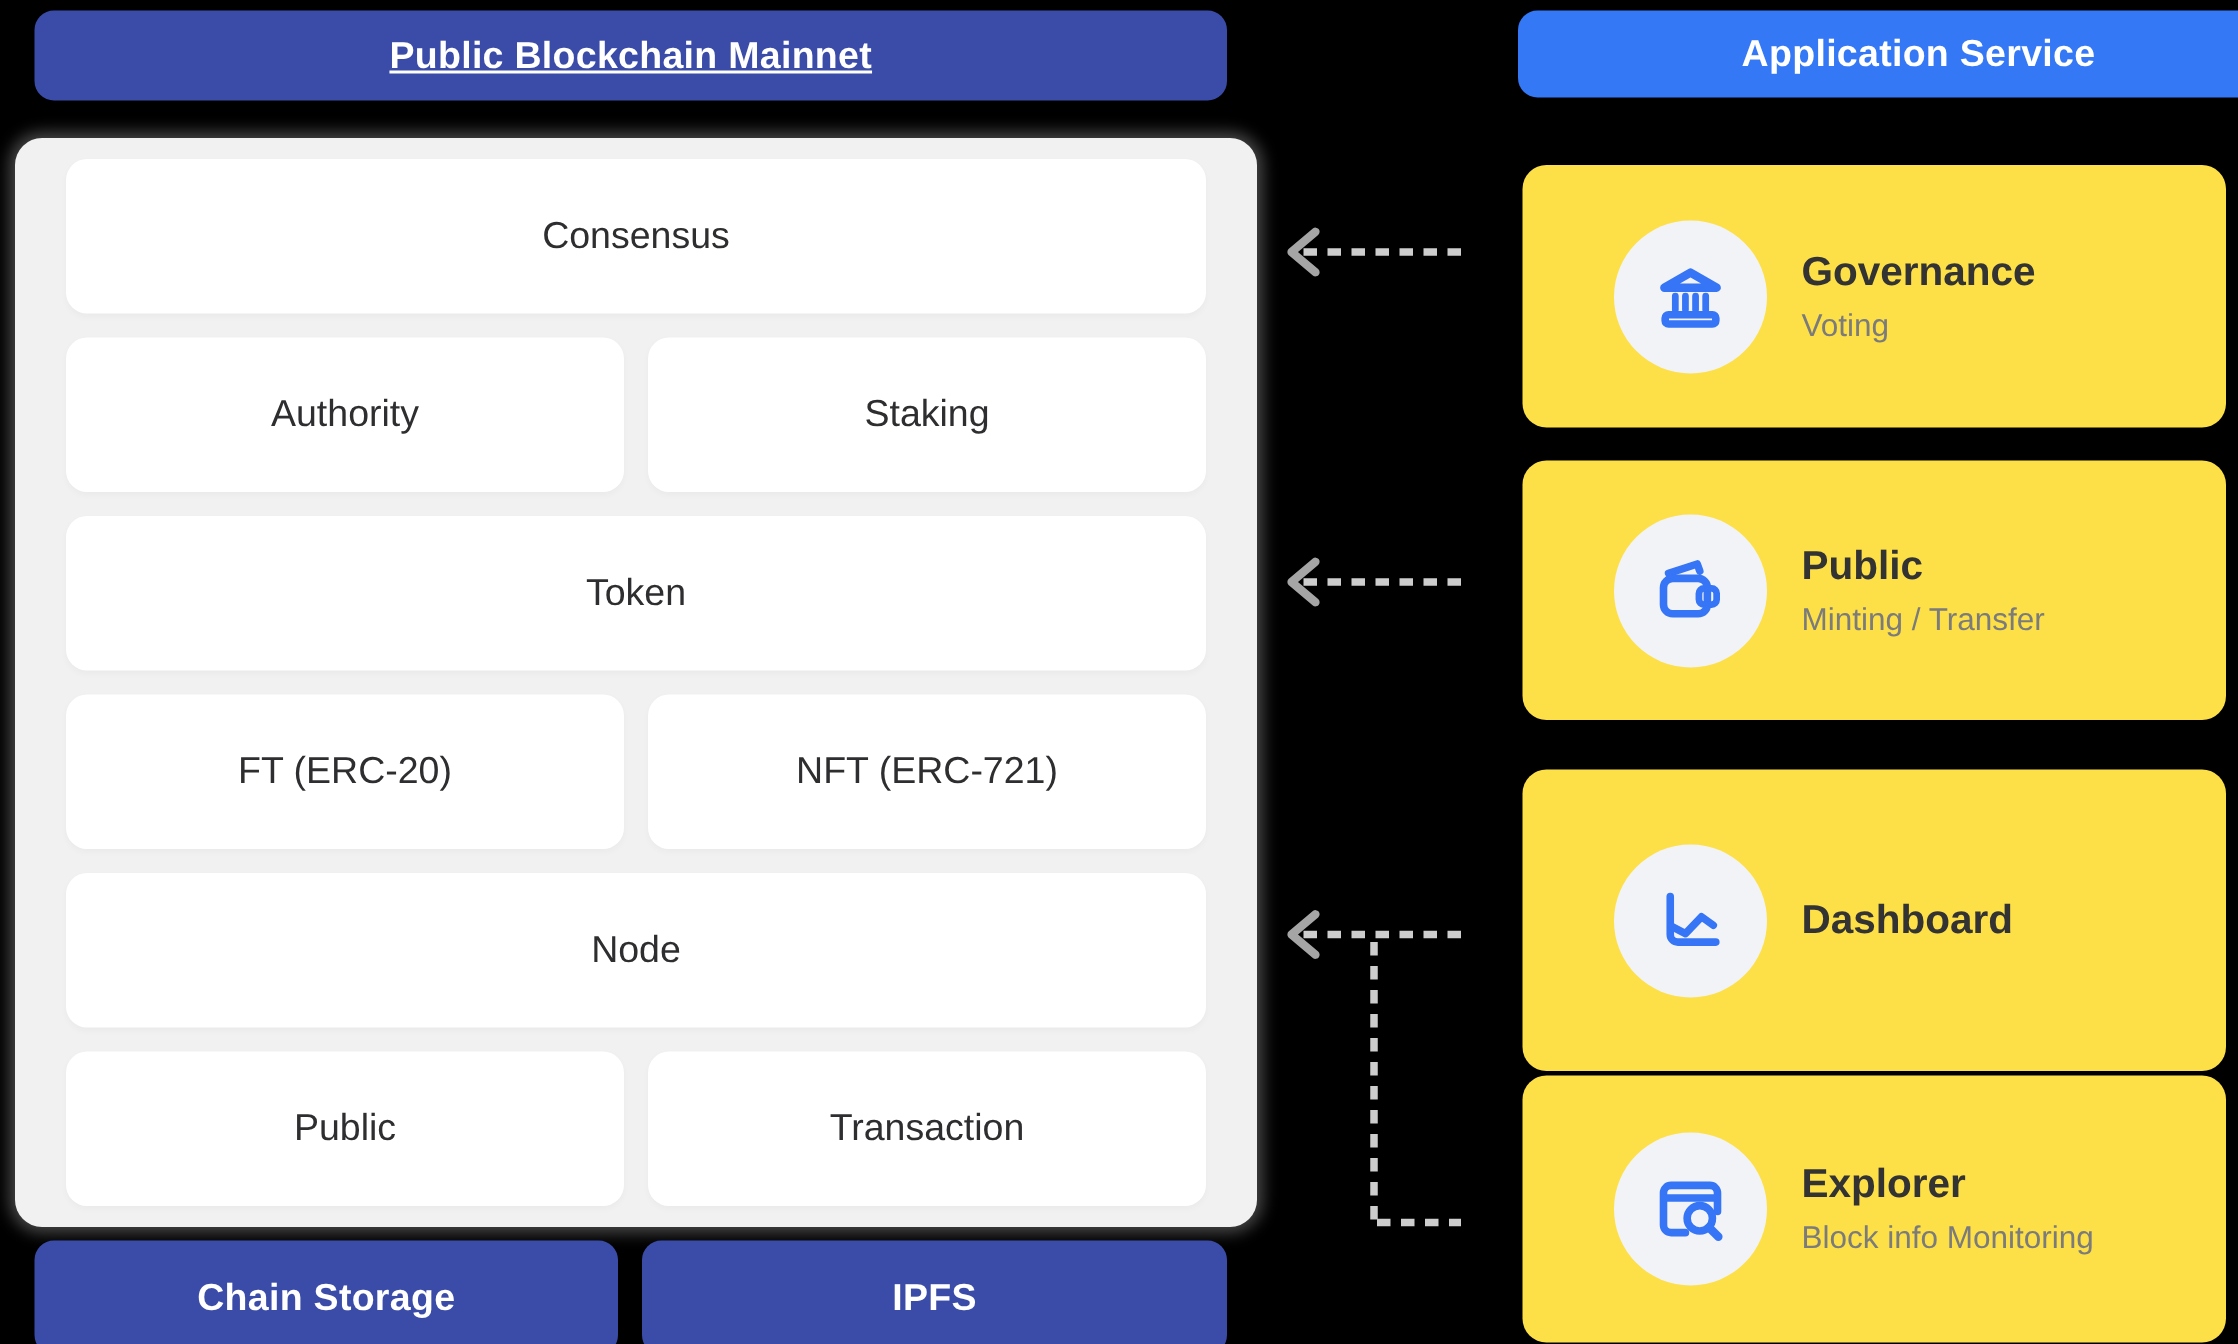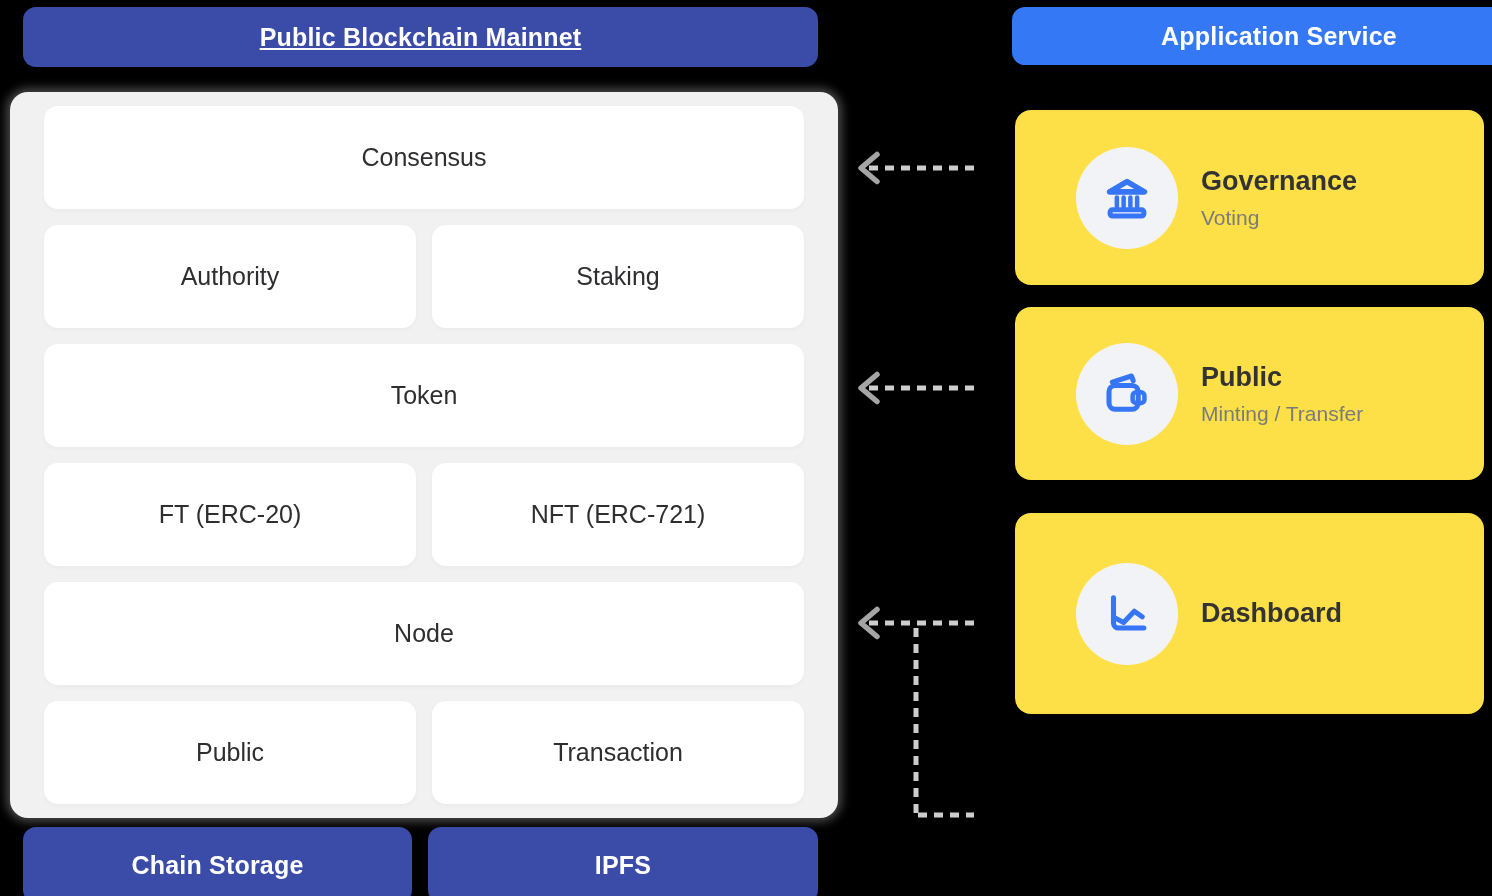--- a/index.html
+++ b/index.html
@@ -142,20 +142,34 @@
       <svg viewBox="0 0 48 48">
         <path class="ic" d="M12 9.5 V32 c0 2.5 2 4.5 4.5 4.5 H39" stroke-width="4.5"></path>
         <path class="ic" d="M12.5 27 L21 31.5 L30.5 21.5 L37.5 26.5" stroke-width="4.5"></path>
       </svg>
     </div>
     <div class="txt">
       <span class="title">Dashboard</span>
     </div>
   </div>
 
+  <div class="card" id="card-explorer">
+    <div class="icon-circle">
+      <svg viewBox="0 0 48 48">
+        <path class="ic" d="M40 25.5 V14.5 c0 -2.5 -2 -4.5 -4.5 -4.5 H12.5 c-2.5 0 -4.5 2 -4.5 4.5 v19 c0 2.5 2 4.5 4.5 4.5 H21" stroke-width="4.5"></path>
+        <path class="ic" d="M8.5 17.5 H39.5" stroke-width="4.5"></path>
+        <circle class="ic" cx="29.5" cy="29.5" r="7.5" stroke-width="4.5" fill="#F2F3F6"></circle>
+        <path class="ic" d="M35 35 L40.5 40.5" stroke-width="5"></path>
+      </svg>
+    </div>
+    <div class="txt">
+      <span class="title">Explorer</span>
+      <span class="subtitle">Block info Monitoring</span>
+    </div>
+  </div>
 
   <svg class="connectors" width="1492" height="896">
     <g>
       <path class="dash" d="M974 168 H864"></path>
       <path class="head" d="M877 154.5 L861 168 L877 181.5"></path>
     </g>
     <g>
       <path class="dash" d="M974 388 H864"></path>
       <path class="head" d="M877 374.5 L861 388 L877 401.5"></path>
     </g>

